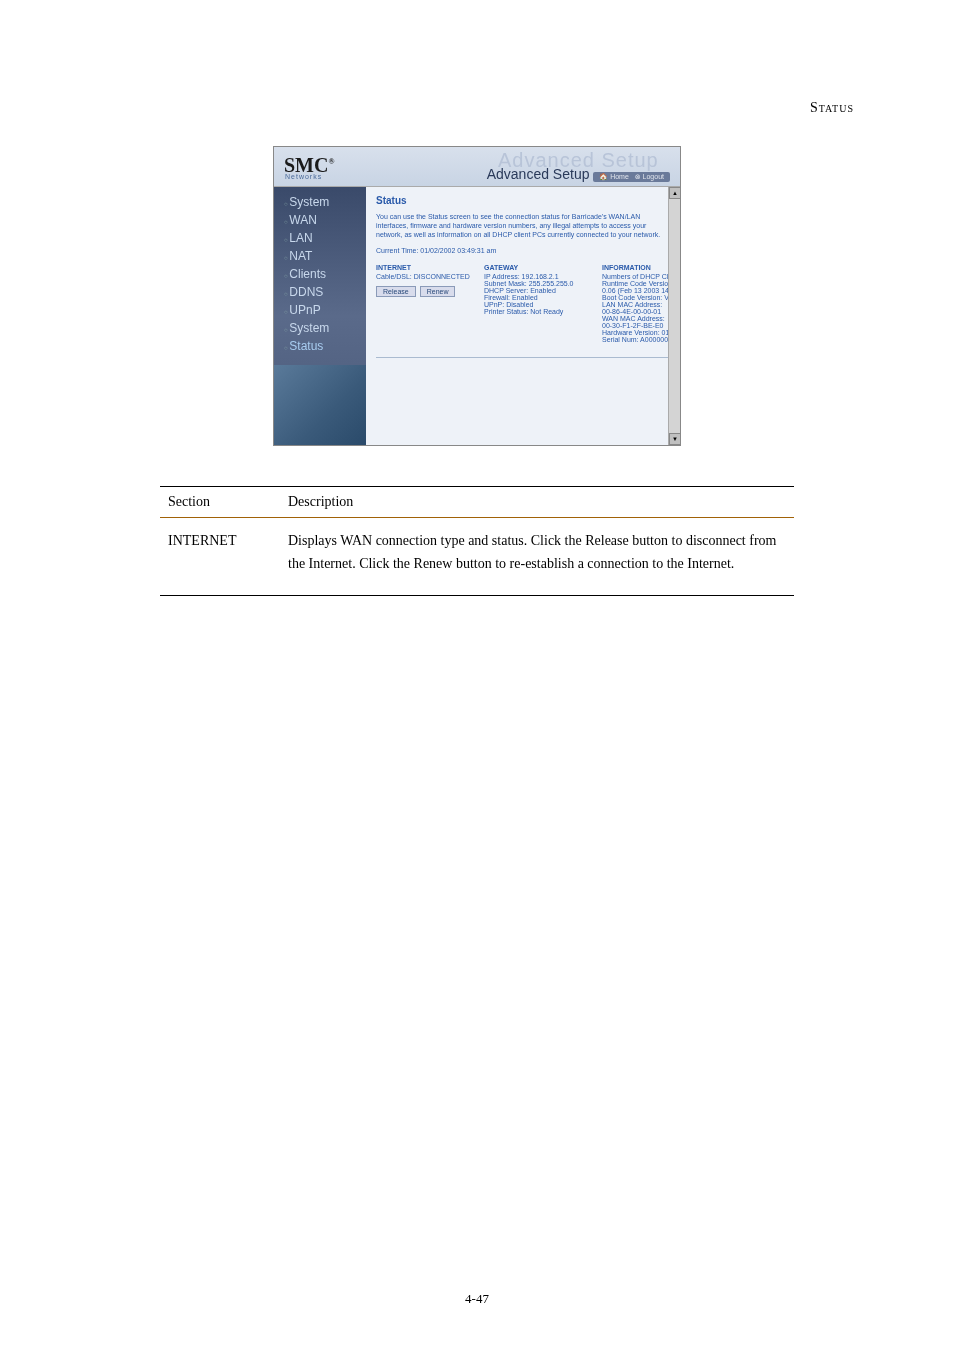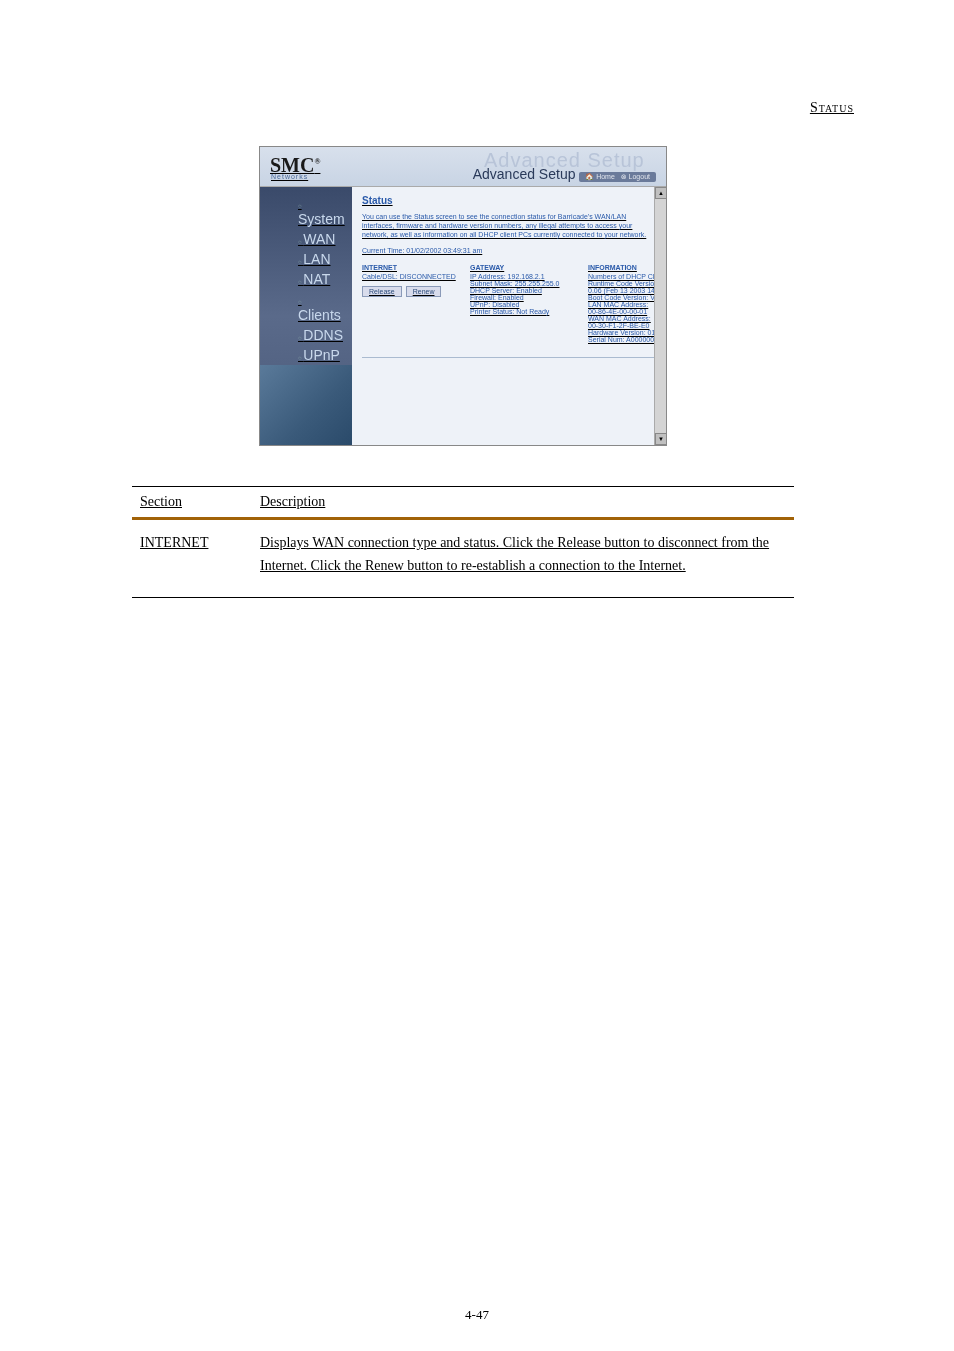--- a/index.html
+++ b/index.html
@@ -5,22 +5,21 @@
     * { box-sizing: border-box; margin: 0; padding: 0; }
     body {
       width: 954px;
       height: 1351px;
       background: #ffffff;
       font-family: Georgia, 'Times New Roman', serif;
       color: #000;
       position: relative;
     }
     .page {
-      padding: 100px 100px 60px 72px;
-      text-decoration: underline;
+      padding: 100px 100px 60px 100px;
     }
     .section-header {
       text-align: right;
       font-size: 14px;
       font-variant: small-caps;
       margin-bottom: 30px;
       letter-spacing: 1px;
     }
     .screenshot-container {
       width: 408px;
@@ -81,25 +80,24 @@
       height: calc(100% - 40px);
       position: relative;
     }
     .sidebar {
       width: 92px;
       background: linear-gradient(180deg, #3a4a6a 0%, #5a6a8a 50%, #4a5a7a 100%);
       padding-top: 6px;
       position: relative;
     }
     .sidebar-item {
-      font-size: 14px;
+      font-size: 12px;
       color: #c8d8ec;
       padding: 2px 6px 2px 10px;
       cursor: pointer;
-      margin-left: 28px;
     }
     .sidebar-item.active { color: #a8ccf0; }
     .sidebar-item::before { content: "○ "; font-size: 6px; color: #8aa; }
     .sidebar-img {
       position: absolute;
       bottom: 0;
       left: 0;
       width: 92px;
       height: 80px;
       background: linear-gradient(135deg, #5a7a9a 0%, #3a5a7a 60%, #2a4a6a 100%);
@@ -176,33 +174,33 @@
     .body-text p { margin-bottom: 14px; }
     .field-table {
       width: 100%;
       border-collapse: collapse;
       margin-top: 4px;
       font-size: 14px;
     }
     .field-table th {
       text-align: left;
       border-top: 1px solid #000;
-      border-bottom: 3px solid #a16207;
+      border-bottom: 1px solid #a16207;
       padding: 4px 8px;
       font-weight: normal;
     }
     .field-table td {
       border-bottom: 1px solid #000;
       padding: 12px 8px 20px 8px;
       vertical-align: top;
     }
     .field-table td:first-child { width: 120px; }
     .page-num {
       position: absolute;
-      bottom: 28px;
+      bottom: 44px;
       left: 0; right: 0;
       text-align: center;
       font-size: 13px;
     }
   </style>
 </head>
 <body>
 
 <div class="page">
   <div class="section-header">Status</div>

